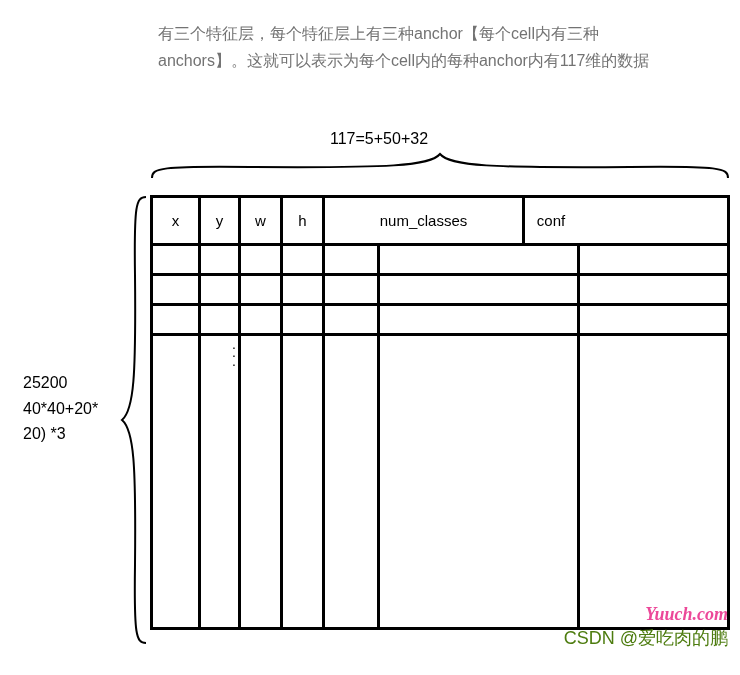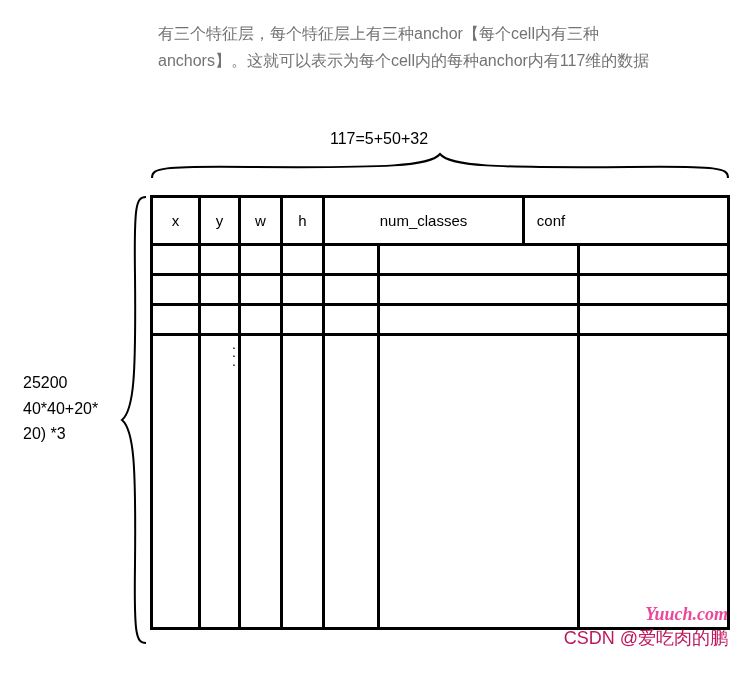--- a/index.html
+++ b/index.html
@@ -107,21 +107,21 @@
     font-style: italic;
     font-weight: bold;
     font-size: 18px;
     color: #ec4899;
   }
   .watermark2 {
     position: absolute;
     bottom: 25px;
     right: 12px;
     font-size: 18px;
-    color: #be185d;
+    color: #4d7c0f;
     margin-top: 22px;
   }
 </style>
 </head>
 <body>
 
 <div class="desc">有三个特征层，每个特征层上有三种anchor【每个cell内有三种anchors】。这就可以表示为每个cell内的每种anchor内有117维的数据</div>
 
 <div class="top-equation">117=5+50+32</div>
 

